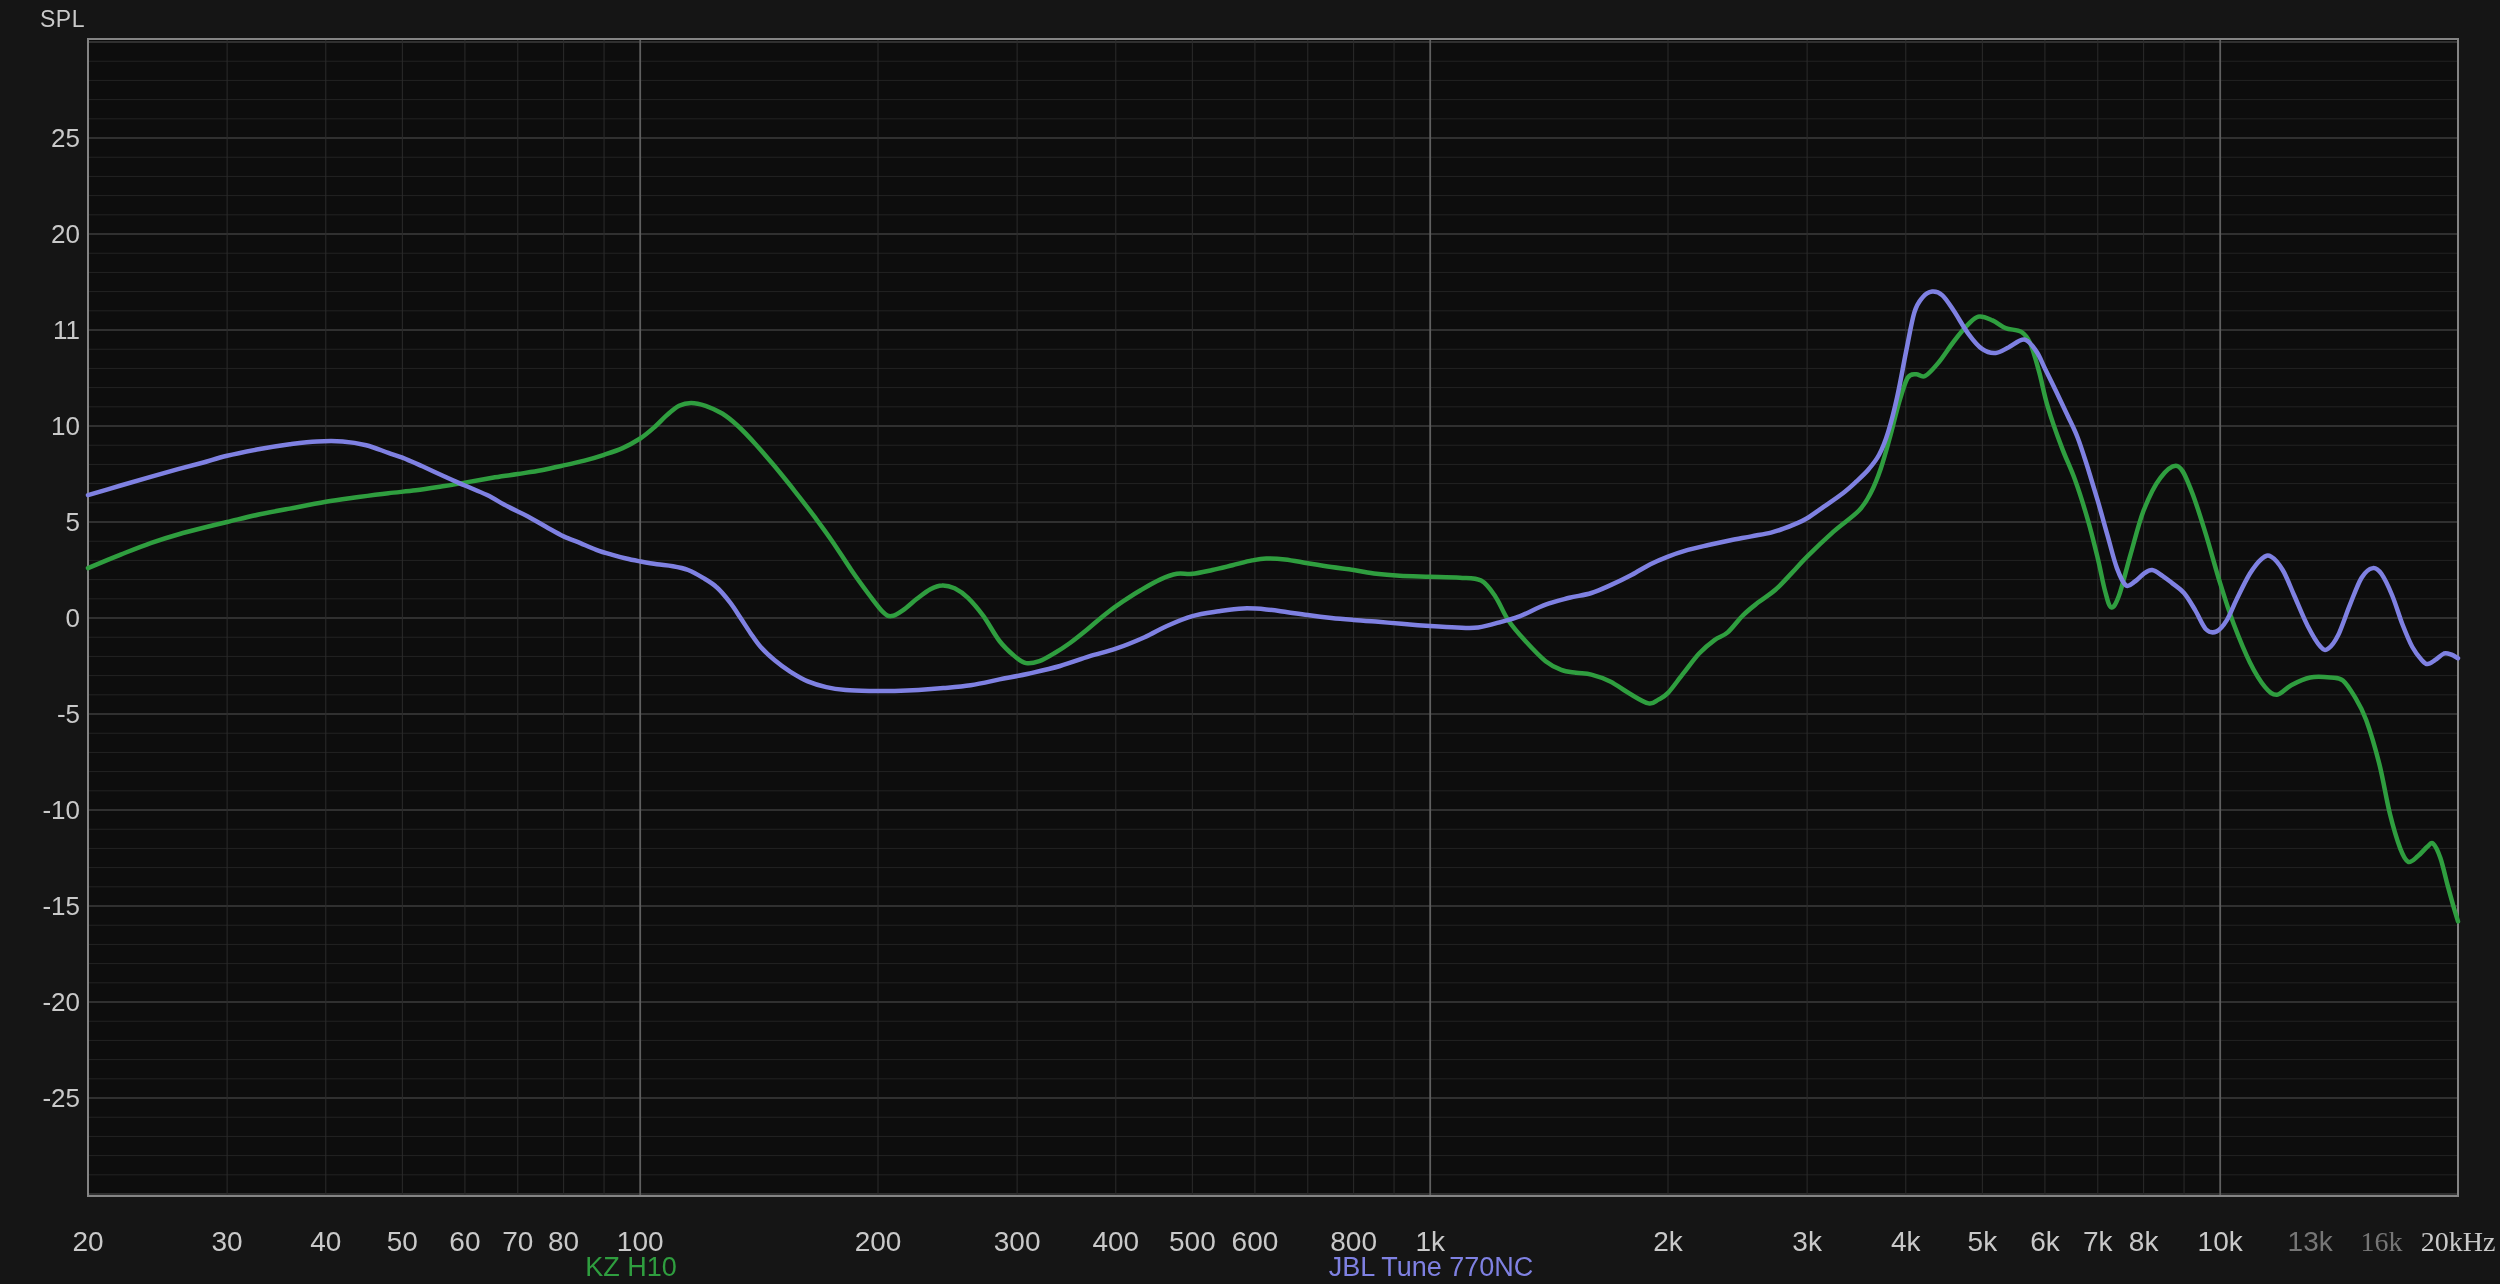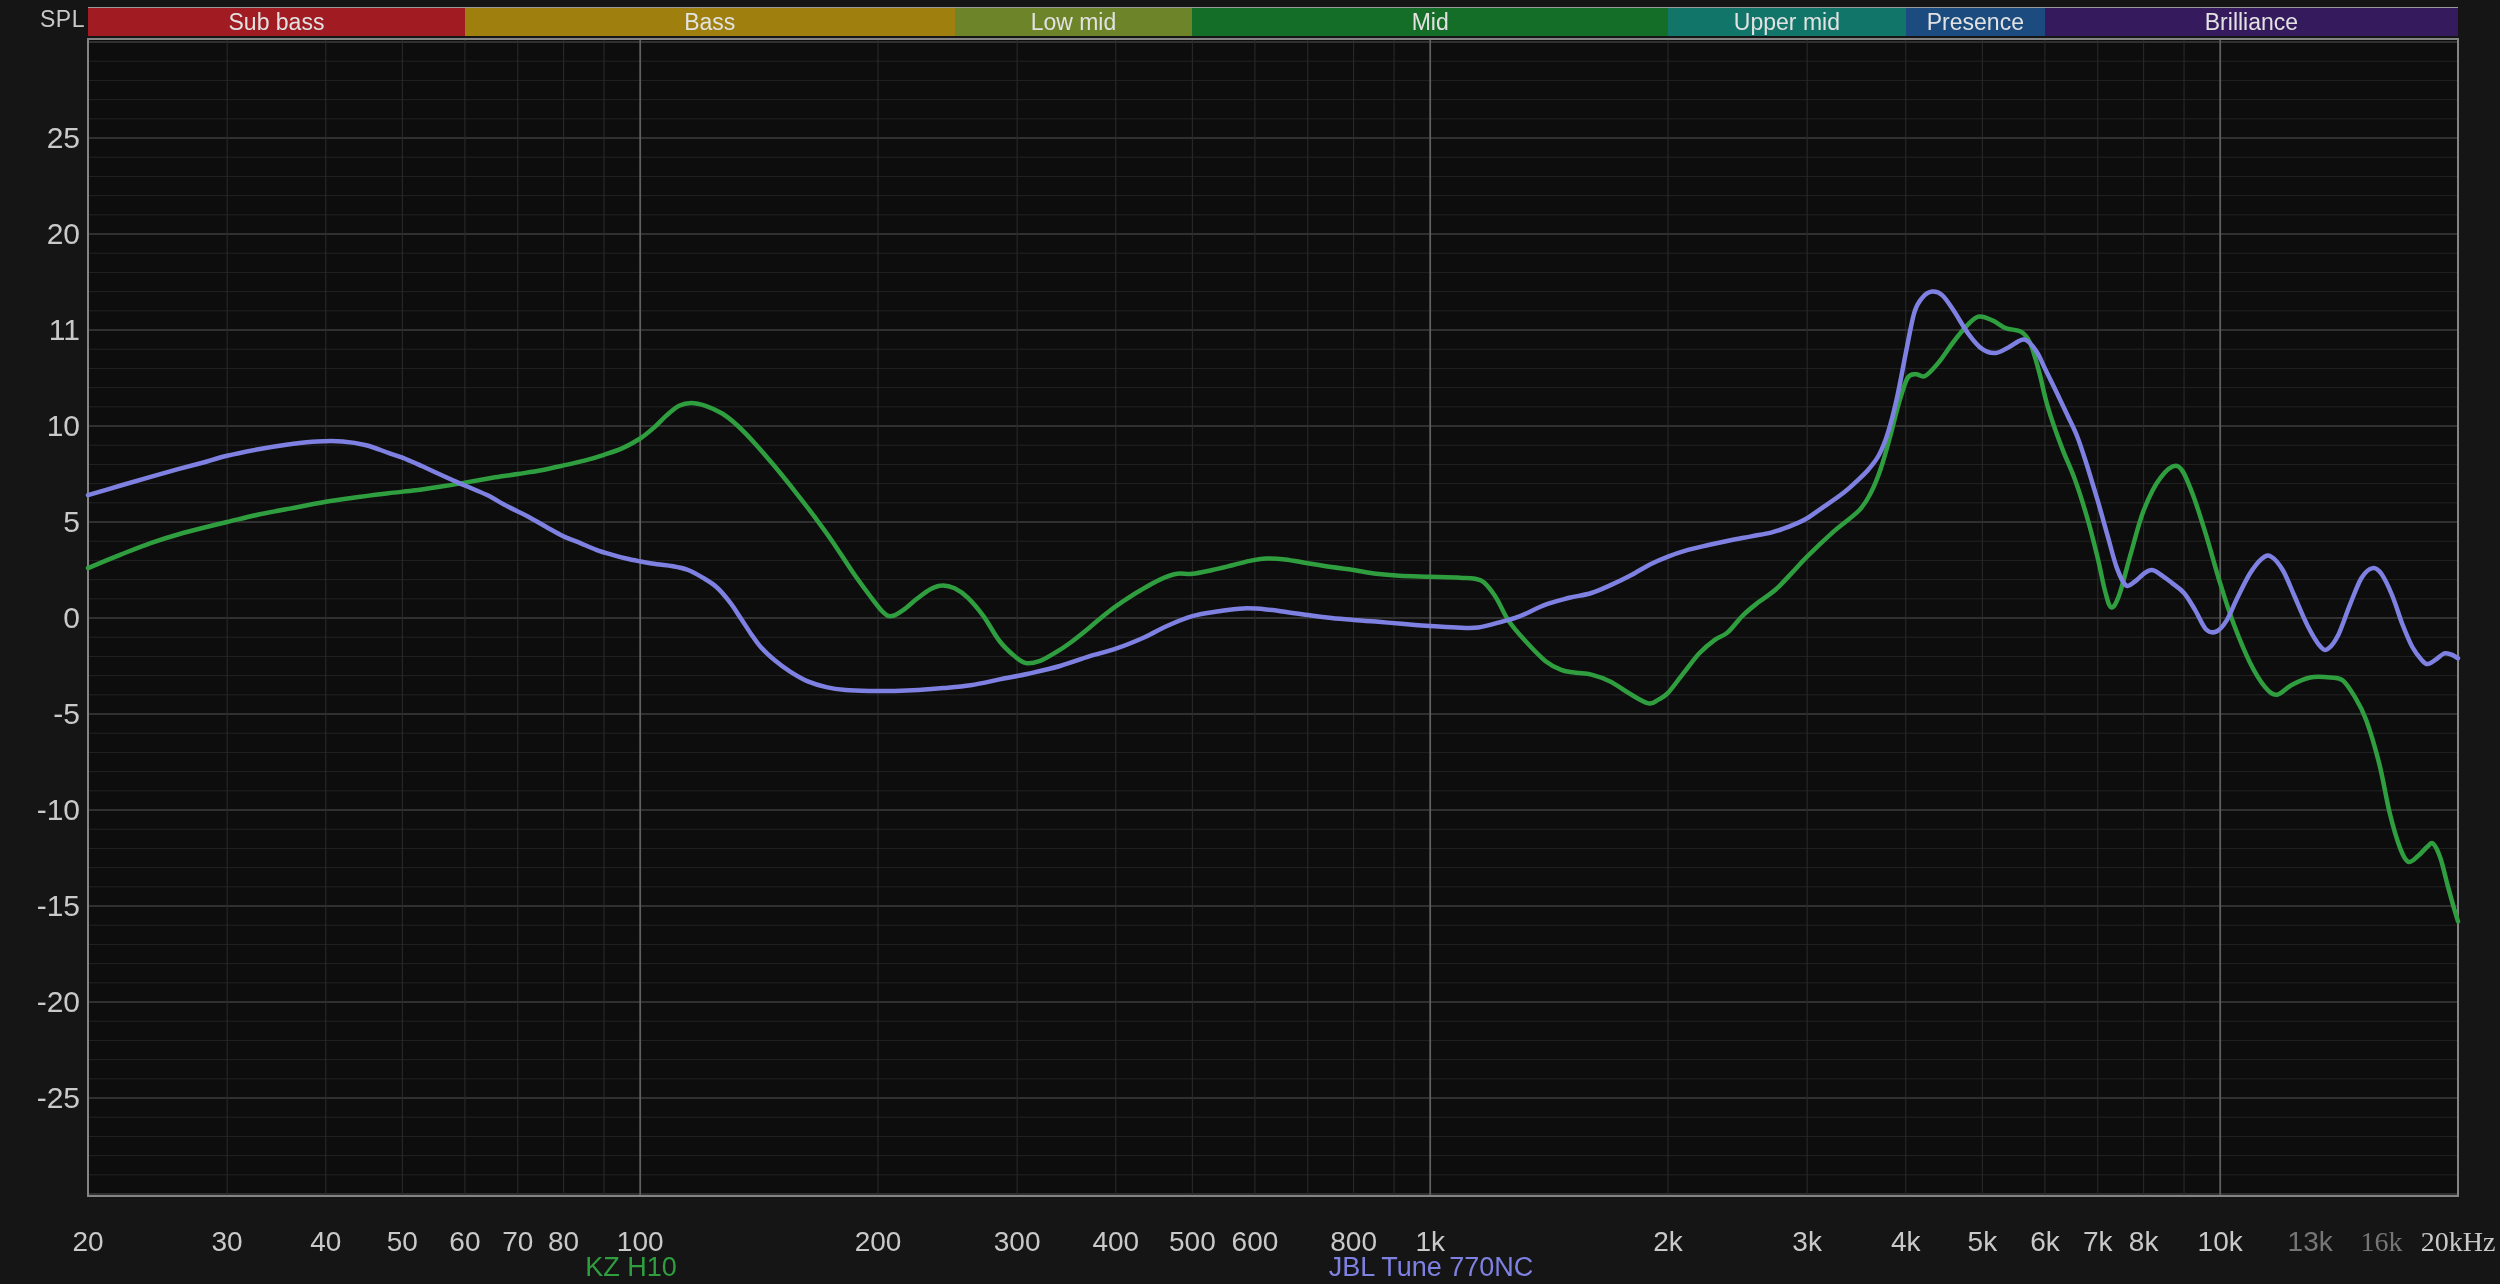--- a/index.html
+++ b/index.html
@@ -6,21 +6,21 @@
   body{font-family:"Liberation Sans", sans-serif; position:relative;}
   #stage{position:absolute;left:0;top:0;width:2252px;height:1284px;}
   #plot-svg{position:absolute;left:0;top:0;}
   #spl-label{position:absolute;left:0;top:6px;width:85px;text-align:right;
     font-size:23px;color:#c9c9c9;letter-spacing:0.5px;}
   #band-bar{position:absolute;top:7px;height:28px;border-top:1px solid #9a9a9a;}
   .band{position:absolute;top:0;height:28px;display:flex;align-items:center;justify-content:center;}
   .band span{font-size:23px;color:#e2e2e2;white-space:nowrap;}
   .tick-x{position:absolute;transform:translateX(-50%);font-size:28px;color:#c9c9c9;top:1226px;}
   .tick-x.dim{color:#767676;}
-  .tick-y{position:absolute;width:80px;text-align:right;font-size:30px;color:#c9c9c9;transform:translateY(-50%);}
+  .tick-y{position:absolute;width:80px;text-align:right;font-size:26px;color:#c9c9c9;transform:translateY(-50%);}
   .legend-item{position:absolute;transform:translateX(-50%);font-size:27px;top:1252px;white-space:nowrap;}
 </style>
 </head>
 <body>
 
 <div id="stage">
   <svg id="plot-svg" width="2500" height="1284">
       <rect x="88" y="39" width="2370" height="1157" fill="#0d0d0d"></rect>
       <line x1="88" x2="2458" y1="1194" y2="1194" stroke="#3c3c3c" stroke-width="1.6"></line>
       <line x1="88" x2="2458" y1="1174.8" y2="1174.8" stroke="#232323" stroke-width="1"></line>
@@ -107,43 +107,20 @@
       <line x1="2044.9257912285336" x2="2044.9257912285336" y1="39" y2="1196" stroke="#2c2c2c" stroke-width="1"></line>
       <line x1="2097.8137550367173" x2="2097.8137550367173" y1="39" y2="1196" stroke="#2c2c2c" stroke-width="1"></line>
       <line x1="2143.6273931490905" x2="2143.6273931490905" y1="39" y2="1196" stroke="#2c2c2c" stroke-width="1"></line>
       <line x1="2184.037885882521" x2="2184.037885882521" y1="39" y2="1196" stroke="#2c2c2c" stroke-width="1"></line>
       <line x1="2220.1863034254548" x2="2220.1863034254548" y1="39" y2="1196" stroke="#5f5f5f" stroke-width="1.8"></line>
       <rect x="88" y="39" width="2370" height="1157" fill="none" stroke="#848484" stroke-width="2"></rect>
       <path d="M 88.0 568.1 C 93.5 565.8, 110.3 558.8, 120.7 554.6 C 131.1 550.5, 141.0 546.5, 150.6 543.1 C 160.1 539.8, 169.2 537.0, 178.0 534.5 C 186.8 531.9, 195.3 529.8, 203.4 527.8 C 211.6 525.7, 217.7 524.2, 227.1 522.0 C 236.5 519.8, 249.4 516.6, 259.8 514.3 C 270.2 512.1, 278.7 510.6, 289.7 508.6 C 300.7 506.5, 314.3 503.8, 325.8 501.8 C 337.3 499.9, 348.1 498.5, 358.5 497.0 C 368.9 495.6, 378.8 494.3, 388.4 493.2 C 397.9 492.1, 407.0 491.4, 415.8 490.3 C 424.6 489.2, 433.1 487.8, 441.3 486.5 C 449.4 485.2, 456.4 484.1, 464.9 482.6 C 473.4 481.2, 483.6 479.3, 492.4 477.8 C 501.2 476.4, 509.6 475.3, 517.8 474.0 C 526.0 472.7, 533.8 471.6, 541.5 470.2 C 549.1 468.7, 556.5 467.0, 563.6 465.4 C 570.8 463.8, 577.7 462.3, 584.4 460.6 C 591.2 458.8, 597.7 456.9, 604.0 454.8 C 610.4 452.7, 616.6 450.8, 622.6 448.1 C 628.6 445.4, 635.0 441.8, 640.2 438.5 C 645.4 435.1, 649.2 431.8, 653.6 427.9 C 658.0 424.1, 662.4 419.1, 666.6 415.4 C 670.8 411.8, 675.0 407.9, 679.1 405.8 C 683.2 403.8, 686.7 403.0, 691.1 403.0 C 695.5 403.0, 700.4 404.1, 705.6 405.8 C 710.8 407.6, 716.8 410.2, 722.2 413.5 C 727.6 416.9, 732.5 420.9, 738.0 426.0 C 743.6 431.1, 749.5 437.5, 755.6 444.2 C 761.7 451.0, 768.1 458.5, 774.7 466.3 C 781.2 474.2, 788.4 483.0, 794.9 491.3 C 801.5 499.6, 807.9 507.9, 814.1 516.2 C 820.3 524.6, 826.0 532.2, 832.2 541.2 C 838.4 550.2, 845.1 561.0, 851.3 570.0 C 857.4 579.0, 864.0 587.9, 869.3 595.0 C 874.6 602.0, 879.4 608.7, 883.1 612.2 C 886.8 615.8, 888.2 616.4, 891.5 616.1 C 894.7 615.8, 898.6 613.2, 902.8 610.3 C 907.1 607.4, 912.3 602.3, 916.9 598.8 C 921.5 595.3, 926.2 591.4, 930.4 589.2 C 934.6 587.0, 938.0 585.5, 942.0 585.4 C 946.0 585.2, 950.2 586.2, 954.6 588.2 C 958.9 590.3, 963.2 593.2, 968.0 597.8 C 972.8 602.5, 978.2 608.9, 983.5 616.1 C 988.7 623.3, 994.3 634.3, 999.5 641.0 C 1004.7 647.8, 1010.4 652.7, 1014.8 656.4 C 1019.3 660.1, 1022.1 662.3, 1026.1 663.1 C 1030.2 663.9, 1034.6 662.8, 1039.3 661.2 C 1043.9 659.6, 1048.8 656.6, 1053.9 653.5 C 1059.1 650.5, 1064.5 647.0, 1070.0 643.0 C 1075.5 639.0, 1081.3 634.3, 1087.2 629.5 C 1093.1 624.7, 1099.5 618.8, 1105.4 614.2 C 1111.3 609.5, 1116.7 605.7, 1122.6 601.7 C 1128.5 597.7, 1134.4 593.8, 1140.6 590.2 C 1146.9 586.5, 1154.0 582.3, 1160.0 579.6 C 1166.1 576.9, 1171.5 574.8, 1176.9 573.8 C 1182.3 572.9, 1186.5 574.5, 1192.4 573.8 C 1198.3 573.2, 1205.7 571.4, 1212.4 570.0 C 1219.0 568.6, 1225.9 566.8, 1232.5 565.2 C 1239.1 563.6, 1246.4 561.5, 1252.1 560.4 C 1257.7 559.3, 1260.7 558.6, 1266.2 558.5 C 1271.7 558.3, 1278.1 558.6, 1285.0 559.4 C 1292.0 560.2, 1300.1 562.0, 1307.8 563.3 C 1315.6 564.6, 1323.8 566.0, 1331.5 567.1 C 1339.1 568.2, 1346.1 568.9, 1353.6 570.0 C 1361.1 571.1, 1368.8 572.9, 1376.4 573.8 C 1384.1 574.8, 1390.8 575.3, 1399.7 575.8 C 1408.7 576.2, 1420.2 576.4, 1430.2 576.7 C 1440.2 577.0, 1451.3 577.0, 1459.8 577.7 C 1468.2 578.3, 1475.1 577.4, 1481.1 580.6 C 1487.1 583.8, 1491.1 590.3, 1495.6 596.9 C 1500.1 603.4, 1503.1 612.6, 1508.1 619.9 C 1513.1 627.3, 1519.2 634.2, 1525.4 641.0 C 1531.7 647.9, 1539.7 656.4, 1545.6 661.2 C 1551.6 666.0, 1556.1 667.9, 1561.2 669.8 C 1566.3 671.8, 1571.1 671.9, 1576.1 672.7 C 1581.1 673.5, 1585.8 673.2, 1591.4 674.6 C 1597.1 676.1, 1603.8 678.2, 1610.2 681.4 C 1616.6 684.6, 1623.5 690.2, 1629.9 693.8 C 1636.3 697.5, 1643.8 702.5, 1648.6 703.4 C 1653.3 704.4, 1655.2 701.4, 1658.4 699.6 C 1661.7 697.8, 1663.9 697.2, 1668.0 692.9 C 1672.1 688.6, 1677.9 680.2, 1683.1 673.7 C 1688.3 667.1, 1693.9 659.1, 1699.1 653.5 C 1704.4 647.9, 1709.7 643.6, 1714.5 640.1 C 1719.2 636.6, 1722.9 636.6, 1727.7 632.4 C 1732.5 628.2, 1738.1 620.1, 1743.2 615.1 C 1748.2 610.2, 1752.5 607.0, 1758.0 602.6 C 1763.5 598.3, 1770.4 594.2, 1776.0 589.2 C 1781.7 584.2, 1786.7 578.3, 1791.9 572.9 C 1797.1 567.4, 1800.2 563.4, 1807.1 556.6 C 1814.0 549.7, 1824.9 539.3, 1833.5 531.6 C 1842.2 523.9, 1852.8 516.9, 1859.0 510.5 C 1865.2 504.1, 1867.0 500.2, 1870.6 493.2 C 1874.3 486.2, 1877.5 478.2, 1880.9 468.2 C 1884.3 458.3, 1887.9 444.6, 1890.9 433.7 C 1893.9 422.8, 1896.1 412.2, 1898.9 403.0 C 1901.7 393.7, 1904.7 382.8, 1907.5 378.0 C 1910.4 373.2, 1913.0 374.5, 1916.0 374.2 C 1918.9 373.8, 1921.2 378.0, 1925.0 376.1 C 1928.8 374.2, 1933.7 368.4, 1938.5 362.6 C 1943.3 356.9, 1948.8 347.9, 1953.8 341.5 C 1958.7 335.1, 1964.2 328.4, 1968.4 324.2 C 1972.6 320.1, 1974.9 317.2, 1978.9 316.6 C 1982.9 315.9, 1988.1 318.5, 1992.5 320.4 C 1997.0 322.3, 2000.8 326.2, 2005.6 328.1 C 2010.4 330.0, 2017.1 329.4, 2021.3 331.9 C 2025.4 334.5, 2027.3 336.7, 2030.3 343.4 C 2033.3 350.2, 2036.3 361.7, 2039.2 372.2 C 2042.1 382.8, 2044.0 394.3, 2047.8 406.8 C 2051.5 419.3, 2057.1 435.0, 2061.7 447.1 C 2066.2 459.3, 2070.6 467.6, 2075.0 479.8 C 2079.4 491.9, 2084.1 507.0, 2087.9 520.1 C 2091.7 533.2, 2094.9 546.6, 2097.8 558.5 C 2100.7 570.3, 2102.8 583.0, 2105.1 591.1 C 2107.3 599.3, 2108.9 606.8, 2111.3 607.4 C 2113.6 608.1, 2116.0 603.8, 2119.2 595.0 C 2122.4 586.2, 2126.4 568.7, 2130.5 554.6 C 2134.6 540.6, 2138.7 523.3, 2143.6 510.5 C 2148.6 497.7, 2154.7 485.2, 2160.4 477.8 C 2166.1 470.5, 2172.7 464.1, 2177.9 466.3 C 2183.1 468.6, 2186.9 479.8, 2191.6 491.3 C 2196.3 502.8, 2201.4 520.1, 2206.2 535.4 C 2210.9 550.8, 2215.6 568.7, 2220.2 583.4 C 2224.8 598.2, 2228.7 610.6, 2233.6 623.8 C 2238.6 636.9, 2244.5 651.6, 2249.8 662.2 C 2255.0 672.7, 2260.6 681.7, 2265.1 687.1 C 2269.7 692.6, 2272.6 695.1, 2277.0 694.8 C 2281.3 694.5, 2285.7 688.1, 2291.2 685.2 C 2296.7 682.3, 2303.6 678.8, 2310.2 677.5 C 2316.8 676.2, 2325.2 677.0, 2330.7 677.5 C 2336.1 678.0, 2338.9 677.2, 2342.9 680.4 C 2346.9 683.6, 2350.8 690.2, 2354.7 696.7 C 2358.6 703.3, 2362.0 708.6, 2366.1 719.8 C 2370.2 731.0, 2375.3 748.2, 2379.3 763.9 C 2383.3 779.6, 2386.4 799.8, 2389.9 813.8 C 2393.4 827.9, 2397.2 840.4, 2400.2 848.4 C 2403.3 856.4, 2405.3 860.6, 2408.2 861.8 C 2411.2 863.1, 2414.8 858.6, 2418.0 856.1 C 2421.2 853.5, 2425.0 848.6, 2427.5 846.5 C 2430.0 844.4, 2431.0 841.7, 2433.1 843.6 C 2435.2 845.5, 2438.0 851.1, 2440.4 858.0 C 2442.8 864.9, 2445.5 877.2, 2447.5 884.9 C 2449.6 892.6, 2451.1 898.0, 2452.8 904.1 C 2454.6 910.2, 2457.1 918.5, 2458.0 921.4" fill="none" stroke="#2f9e3f" stroke-width="4.5" stroke-linejoin="round" stroke-linecap="round"></path>
       <path d="M 88.0 495.1 C 93.5 493.5, 110.3 488.6, 120.7 485.5 C 131.1 482.5, 141.0 479.6, 150.6 476.9 C 160.1 474.2, 169.2 471.6, 178.0 469.2 C 186.8 466.8, 195.3 464.7, 203.4 462.5 C 211.6 460.2, 217.7 458.0, 227.1 455.8 C 236.5 453.5, 249.4 451.0, 259.8 449.0 C 270.2 447.1, 280.1 445.5, 289.7 444.2 C 299.2 443.0, 308.3 441.8, 317.1 441.4 C 325.9 440.9, 334.4 440.7, 342.6 441.4 C 350.7 442.0, 358.6 443.3, 366.2 445.2 C 373.9 447.1, 382.3 450.8, 388.4 452.9 C 394.4 455.0, 396.7 455.4, 402.4 457.7 C 408.0 459.9, 414.9 463.0, 422.4 466.3 C 429.9 469.7, 440.2 474.6, 447.3 477.8 C 454.4 481.0, 458.3 482.6, 464.9 485.5 C 471.5 488.4, 479.9 491.6, 487.1 495.1 C 494.2 498.6, 501.1 503.1, 507.9 506.6 C 514.6 510.2, 521.1 512.9, 527.5 516.2 C 533.8 519.6, 540.0 523.4, 546.0 526.8 C 552.1 530.2, 557.9 533.7, 563.6 536.4 C 569.4 539.1, 574.9 540.9, 580.4 543.1 C 585.8 545.4, 591.1 547.9, 596.3 549.8 C 601.5 551.8, 606.6 553.2, 611.6 554.6 C 616.6 556.1, 621.4 557.4, 626.2 558.5 C 630.9 559.6, 635.1 560.4, 640.2 561.4 C 645.3 562.3, 651.5 563.4, 656.9 564.2 C 662.4 565.0, 667.7 565.2, 672.9 566.2 C 678.1 567.1, 683.2 568.1, 688.1 570.0 C 693.1 571.9, 698.0 574.8, 702.7 577.7 C 707.5 580.6, 712.2 583.1, 716.7 587.3 C 721.3 591.4, 726.2 597.5, 730.2 602.6 C 734.2 607.8, 737.2 612.9, 740.6 618.0 C 744.0 623.1, 747.4 628.6, 750.7 633.4 C 754.0 638.2, 756.5 642.3, 760.5 646.8 C 764.5 651.3, 769.7 656.1, 774.7 660.2 C 779.7 664.4, 785.0 668.2, 790.5 671.8 C 796.1 675.3, 801.9 678.8, 807.8 681.4 C 813.8 683.9, 819.9 685.7, 826.3 687.1 C 832.6 688.6, 838.5 689.4, 845.6 690.0 C 852.8 690.6, 861.1 690.8, 869.3 691.0 C 877.5 691.1, 886.6 691.1, 894.7 691.0 C 902.9 690.8, 910.3 690.5, 918.4 690.0 C 926.5 689.5, 934.7 688.9, 943.4 688.1 C 952.1 687.3, 961.3 686.6, 970.6 685.2 C 980.0 683.8, 989.9 681.4, 999.5 679.4 C 1009.1 677.5, 1018.3 675.9, 1028.4 673.7 C 1038.5 671.4, 1049.9 668.9, 1060.1 666.0 C 1070.2 663.1, 1079.8 659.3, 1089.1 656.4 C 1098.4 653.5, 1106.6 651.9, 1115.8 648.7 C 1125.1 645.5, 1136.0 641.0, 1144.6 637.2 C 1153.2 633.4, 1159.5 629.2, 1167.5 625.7 C 1175.4 622.2, 1183.8 618.5, 1192.4 616.1 C 1200.9 613.7, 1210.3 612.6, 1218.8 611.3 C 1227.3 610.0, 1235.4 608.7, 1243.3 608.4 C 1251.2 608.1, 1258.8 608.7, 1266.2 609.4 C 1273.6 610.0, 1280.7 611.3, 1287.6 612.2 C 1294.6 613.2, 1300.5 614.2, 1307.8 615.1 C 1315.1 616.1, 1323.8 617.2, 1331.5 618.0 C 1339.1 618.8, 1345.8 619.3, 1353.6 619.9 C 1361.5 620.6, 1370.4 621.2, 1378.4 621.8 C 1386.4 622.5, 1393.0 623.1, 1401.6 623.8 C 1410.2 624.5, 1421.0 625.4, 1430.2 626.1 C 1439.4 626.7, 1448.6 627.3, 1456.6 627.6 C 1464.6 627.9, 1470.7 628.6, 1478.1 627.6 C 1485.6 626.6, 1494.2 623.8, 1501.2 621.8 C 1508.2 619.9, 1512.8 619.0, 1520.2 616.1 C 1527.6 613.2, 1537.4 607.6, 1545.6 604.6 C 1553.8 601.5, 1561.7 599.8, 1569.3 597.8 C 1576.9 595.9, 1584.3 595.3, 1591.4 593.0 C 1598.6 590.8, 1605.5 587.4, 1612.2 584.4 C 1619.0 581.4, 1625.5 578.2, 1631.9 574.8 C 1638.2 571.4, 1644.4 567.3, 1650.4 564.2 C 1656.4 561.2, 1662.3 558.8, 1668.0 556.6 C 1673.7 554.3, 1678.0 552.7, 1684.7 550.8 C 1691.5 548.9, 1700.8 546.8, 1708.4 545.0 C 1716.0 543.3, 1723.4 541.7, 1730.6 540.2 C 1737.7 538.8, 1744.6 537.7, 1751.4 536.4 C 1758.1 535.1, 1765.6 533.8, 1771.0 532.6 C 1776.3 531.3, 1779.4 530.2, 1783.4 528.7 C 1787.5 527.3, 1791.5 525.7, 1795.5 523.9 C 1799.4 522.2, 1802.4 521.0, 1807.1 518.2 C 1811.8 515.3, 1817.9 510.8, 1823.9 506.6 C 1829.8 502.5, 1837.5 497.4, 1842.9 493.2 C 1848.3 489.0, 1851.8 485.7, 1856.1 481.7 C 1860.4 477.7, 1864.9 473.7, 1868.7 469.2 C 1872.5 464.7, 1875.8 461.0, 1879.1 454.8 C 1882.3 448.6, 1885.2 441.4, 1888.2 431.8 C 1891.2 422.2, 1894.2 410.3, 1897.1 397.2 C 1900.1 384.1, 1903.0 367.1, 1905.8 353.0 C 1908.7 339.0, 1911.5 322.0, 1914.3 312.7 C 1917.1 303.4, 1919.6 300.9, 1922.6 297.4 C 1925.5 293.8, 1928.9 291.9, 1932.2 291.6 C 1935.5 291.3, 1938.8 292.2, 1942.4 295.4 C 1946.0 298.6, 1949.4 304.4, 1953.8 310.8 C 1958.1 317.2, 1963.6 327.4, 1968.4 333.8 C 1973.1 340.2, 1977.8 346.0, 1982.4 349.2 C 1986.9 352.4, 1991.4 353.4, 1995.8 353.0 C 2000.2 352.7, 2004.0 349.5, 2008.8 347.3 C 2013.5 345.0, 2019.7 339.0, 2024.3 339.6 C 2028.9 340.2, 2032.8 346.3, 2036.2 351.1 C 2039.7 355.9, 2041.6 361.7, 2044.9 368.4 C 2048.2 375.1, 2052.5 383.8, 2056.2 391.4 C 2059.9 399.1, 2063.5 406.8, 2067.1 414.5 C 2070.6 422.2, 2074.2 428.6, 2077.6 437.5 C 2081.1 446.5, 2084.5 457.7, 2087.9 468.2 C 2091.2 478.8, 2094.5 489.7, 2097.8 500.9 C 2101.1 512.1, 2104.3 524.2, 2107.5 535.4 C 2110.7 546.6, 2113.8 559.8, 2116.9 568.1 C 2120.0 576.4, 2123.0 583.1, 2126.0 585.4 C 2129.0 587.6, 2132.0 583.4, 2134.9 581.5 C 2137.9 579.6, 2140.8 575.8, 2143.6 573.8 C 2146.5 571.9, 2149.0 569.7, 2152.1 570.0 C 2155.2 570.3, 2159.0 573.5, 2162.4 575.8 C 2165.8 578.0, 2168.8 580.6, 2172.4 583.4 C 2176.0 586.3, 2180.2 588.6, 2184.0 593.0 C 2187.9 597.5, 2191.6 604.2, 2195.3 610.3 C 2199.0 616.4, 2202.6 626.0, 2206.2 629.5 C 2209.8 633.0, 2213.3 633.0, 2216.7 631.4 C 2220.2 629.8, 2223.6 625.4, 2227.0 619.9 C 2230.3 614.5, 2233.1 606.5, 2236.9 598.8 C 2240.7 591.1, 2245.6 580.6, 2249.8 573.8 C 2254.0 567.1, 2258.6 561.4, 2262.1 558.5 C 2265.7 555.6, 2267.7 554.6, 2271.1 556.6 C 2274.5 558.5, 2278.9 563.6, 2282.7 570.0 C 2286.6 576.4, 2289.9 585.7, 2294.0 595.0 C 2298.1 604.2, 2303.1 617.0, 2307.6 625.7 C 2312.0 634.3, 2317.2 643.0, 2320.6 646.8 C 2324.0 650.6, 2325.3 650.6, 2328.2 648.7 C 2331.1 646.8, 2334.4 642.6, 2338.1 635.3 C 2341.7 627.9, 2346.1 614.2, 2350.0 604.6 C 2353.9 595.0, 2357.8 583.8, 2361.6 577.7 C 2365.4 571.6, 2369.4 568.7, 2372.8 568.1 C 2376.1 567.4, 2378.2 569.4, 2381.4 573.8 C 2384.6 578.3, 2388.5 586.6, 2392.0 595.0 C 2395.5 603.3, 2398.9 615.1, 2402.2 623.8 C 2405.6 632.4, 2408.9 640.7, 2412.2 646.8 C 2415.5 652.9, 2419.3 657.4, 2421.9 660.2 C 2424.4 663.1, 2425.3 664.1, 2427.5 664.1 C 2429.7 664.1, 2432.2 662.0, 2434.9 660.2 C 2437.7 658.5, 2441.3 654.5, 2444.0 653.5 C 2446.7 652.6, 2448.7 653.7, 2451.1 654.5 C 2453.4 655.3, 2456.8 657.7, 2458.0 658.3" fill="none" stroke="#7f81e2" stroke-width="4.5" stroke-linejoin="round" stroke-linecap="round"></path>
     </svg>
   <div id="spl-label">SPL</div>
-  <div id="band-bar" style="left: 88px; width: 2370px;">
-      <div class="band" style="left: 0px; width: 376.926px; background: rgb(160, 28, 34);">
-        <span>Sub bass</span>
-      </div>
-      <div class="band" style="left: 376.926px; width: 489.633px; background: rgb(159, 127, 14);">
-        <span>Bass</span>
-      </div>
-      <div class="band" style="left: 866.559px; width: 237.814px; background: rgb(109, 132, 40);">
-        <span>Low mid</span>
-      </div>
-      <div class="band" style="left: 1104.37px; width: 475.627px; background: rgb(21, 110, 40);">
-        <span>Mid</span>
-      </div>
-      <div class="band" style="left: 1580px; width: 237.814px; background: rgb(18, 117, 105);">
-        <span>Upper mid</span>
-      </div>
-      <div class="band" style="left: 1817.81px; width: 139.112px; background: rgb(28, 75, 128);">
-        <span>Presence</span>
-      </div>
-      <div class="band" style="left: 1956.93px; width: 413.074px; background: rgb(53, 26, 94);">
-        <span>Brilliance</span>
-      </div>
-    </div>
   <div id="x-ticks">
       <div class="tick-x" style="left: 88px;">20</div>
       <div class="tick-x" style="left: 227.112px;">30</div>
       <div class="tick-x" style="left: 325.814px;">40</div>
       <div class="tick-x" style="left: 402.373px;">50</div>
       <div class="tick-x" style="left: 464.926px;">60</div>
       <div class="tick-x" style="left: 517.814px;">70</div>
       <div class="tick-x" style="left: 563.627px;">80</div>
       <div class="tick-x" style="left: 640.186px;">100</div>
       <div class="tick-x" style="left: 878px;">200</div>

